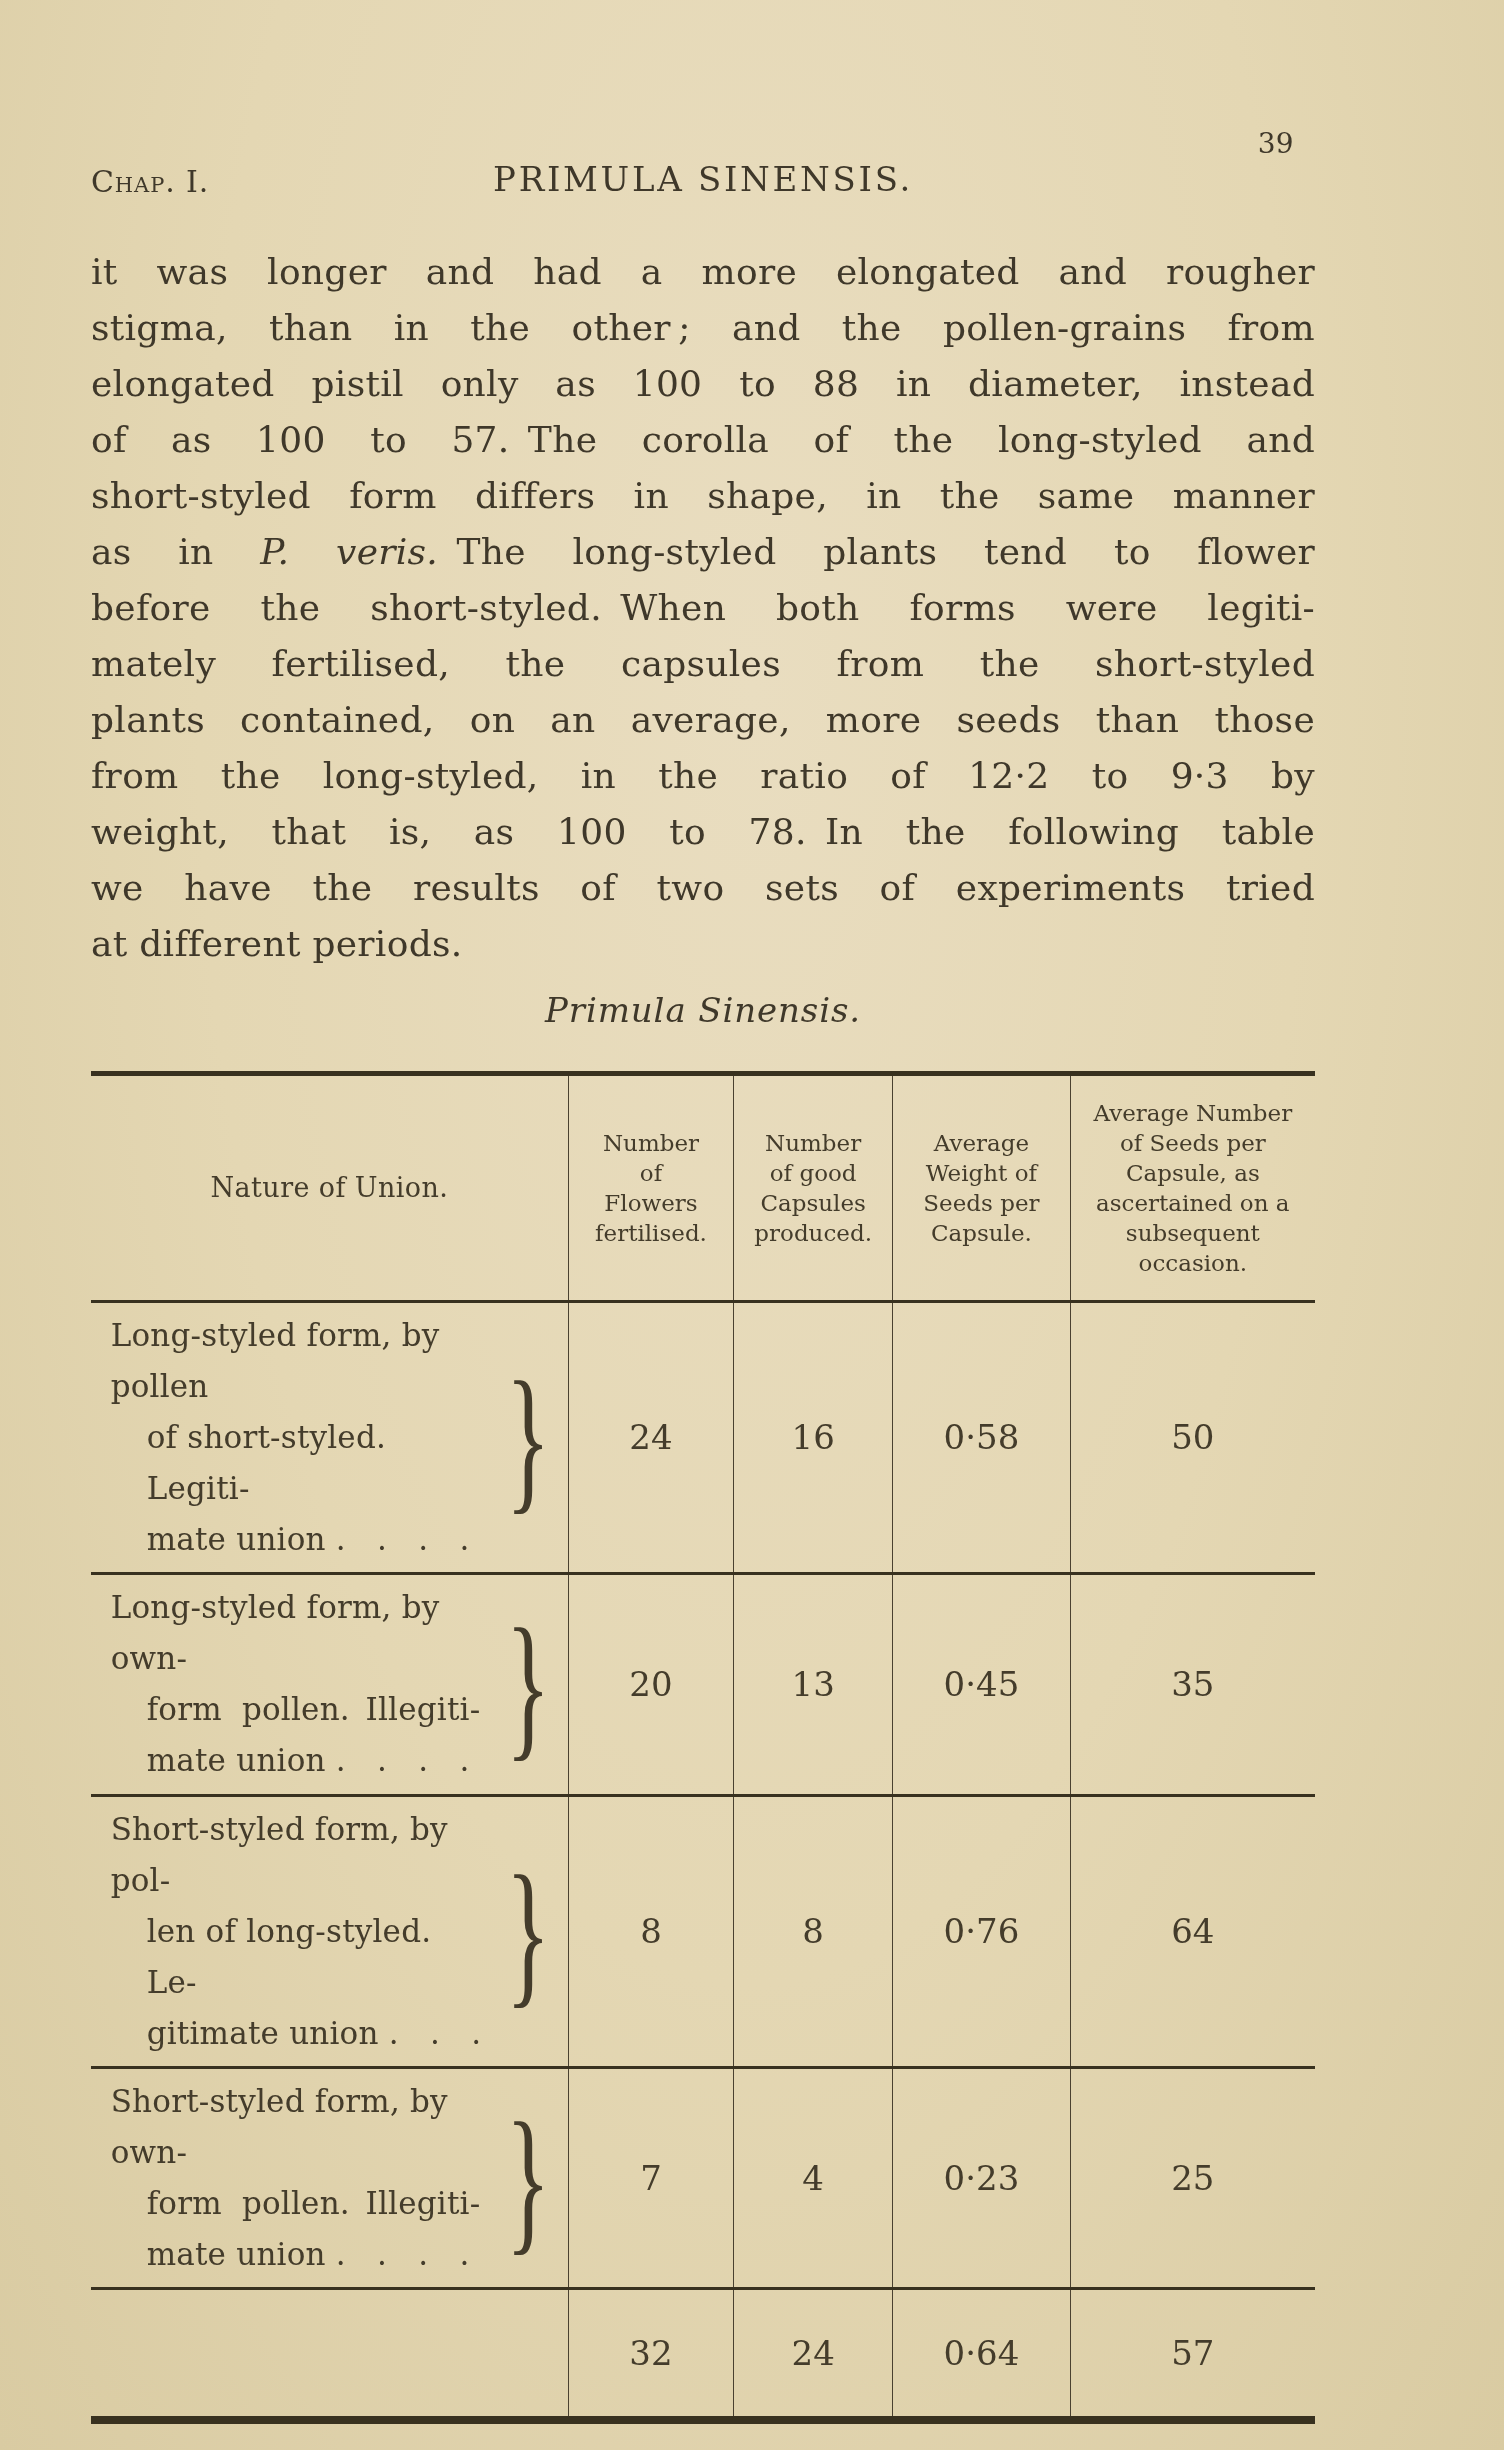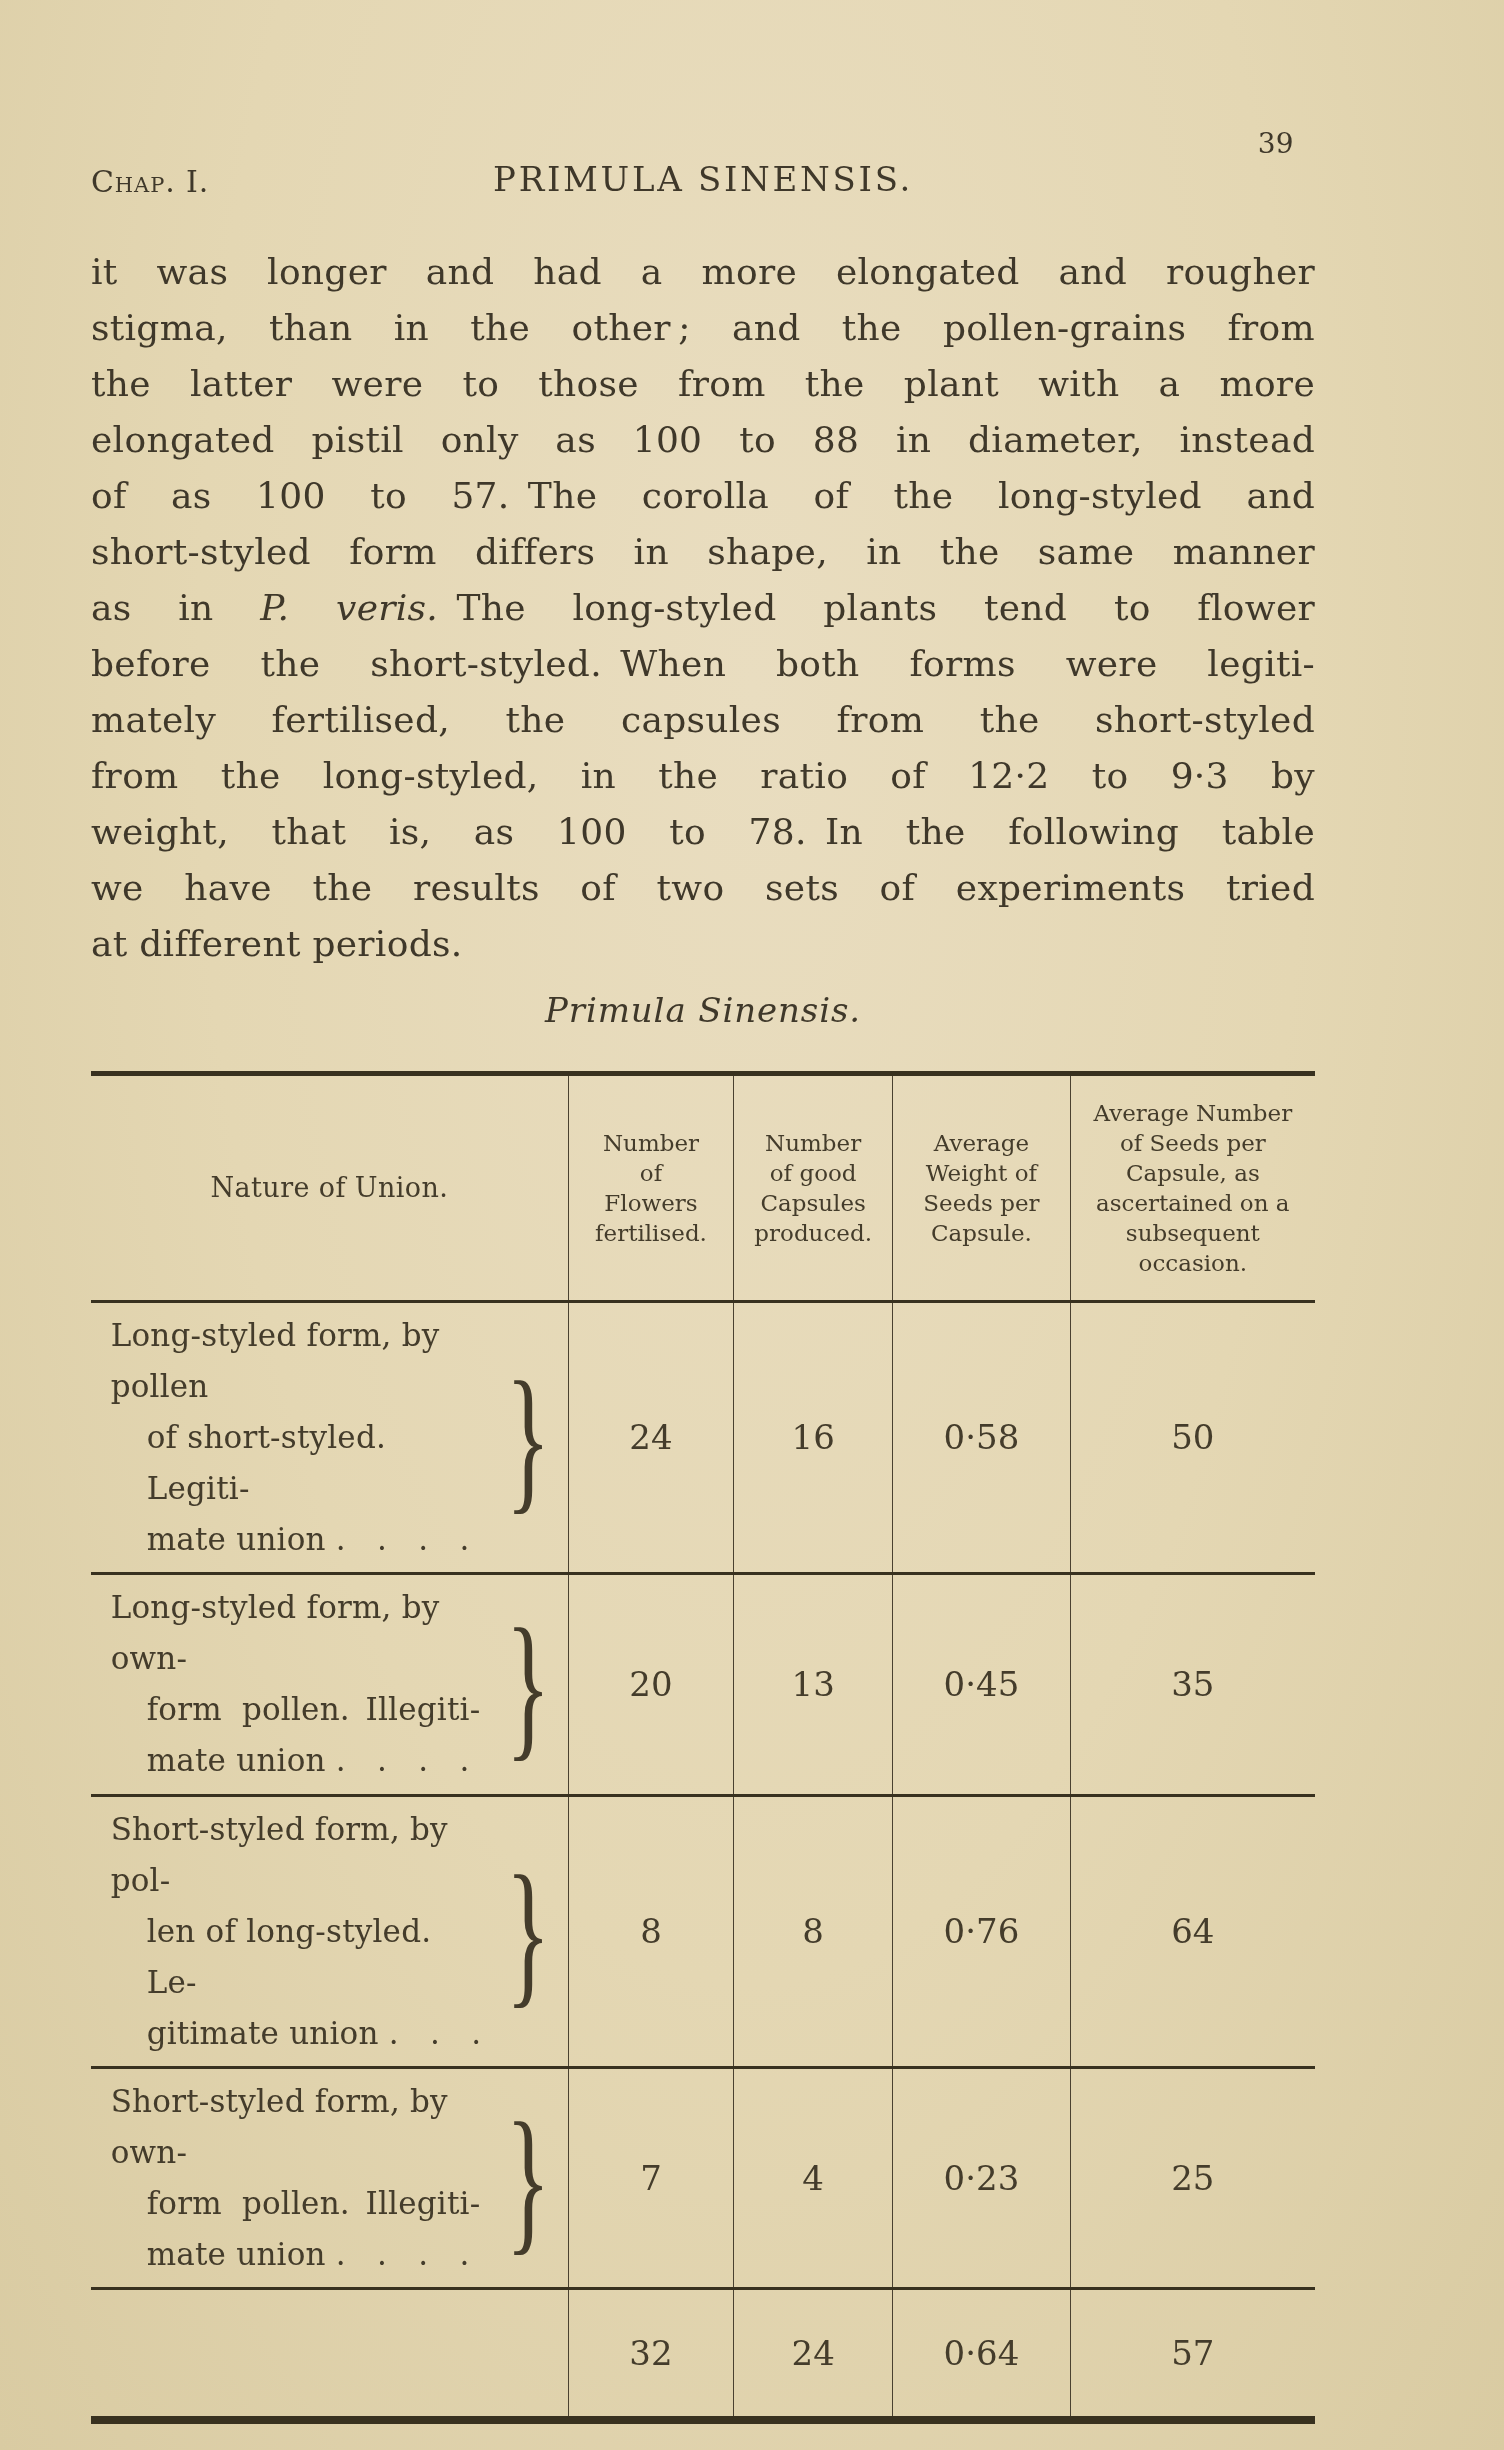--- a/index.html
+++ b/index.html
@@ -74,27 +74,27 @@
 
     <div class="running-head">
       <span class="chap">Chap. I.</span>
       <span class="rtitle">PRIMULA SINENSIS.</span>
       <span class="pagenum">39</span>
     </div>
 
     <div class="bodytext" id="paragraph">
         <div class="line"><span>it was longer and had a more elongated and rougher</span></div>
         <div class="line"><span>stigma, than in the other ; and the pollen-grains from</span></div>
-        <div class="line"><span>the latter were to those from the plant with a more</span></div>
         <div class="line"><span>elongated pistil only as 100 to 88 in diameter, instead</span></div>
         <div class="line"><span>of as 100 to 57. The corolla of the long-styled and</span></div>
         <div class="line"><span>short-styled form differs in shape, in the same manner</span></div>
         <div class="line"><span>as in </span><em>P. veris.</em><span> The long-styled plants tend to flower</span></div>
         <div class="line"><span>before the short-styled. When both forms were legiti-</span></div>
         <div class="line"><span>mately fertilised, the capsules from the short-styled</span></div>
+        <div class="line"><span>plants contained, on an average, more seeds than those</span></div>
         <div class="line"><span>from the long-styled, in the ratio of 12·2 to 9·3 by</span></div>
         <div class="line"><span>weight, that is, as 100 to 78. In the following table</span></div>
         <div class="line"><span>we have the results of two sets of experiments tried</span></div>
         <div class="line last"><span>at different periods.</span></div>
       </div>
 
     <div class="subcaption">Primula Sinensis.</div>
 
     <table class="dtable">
       <colgroup>

